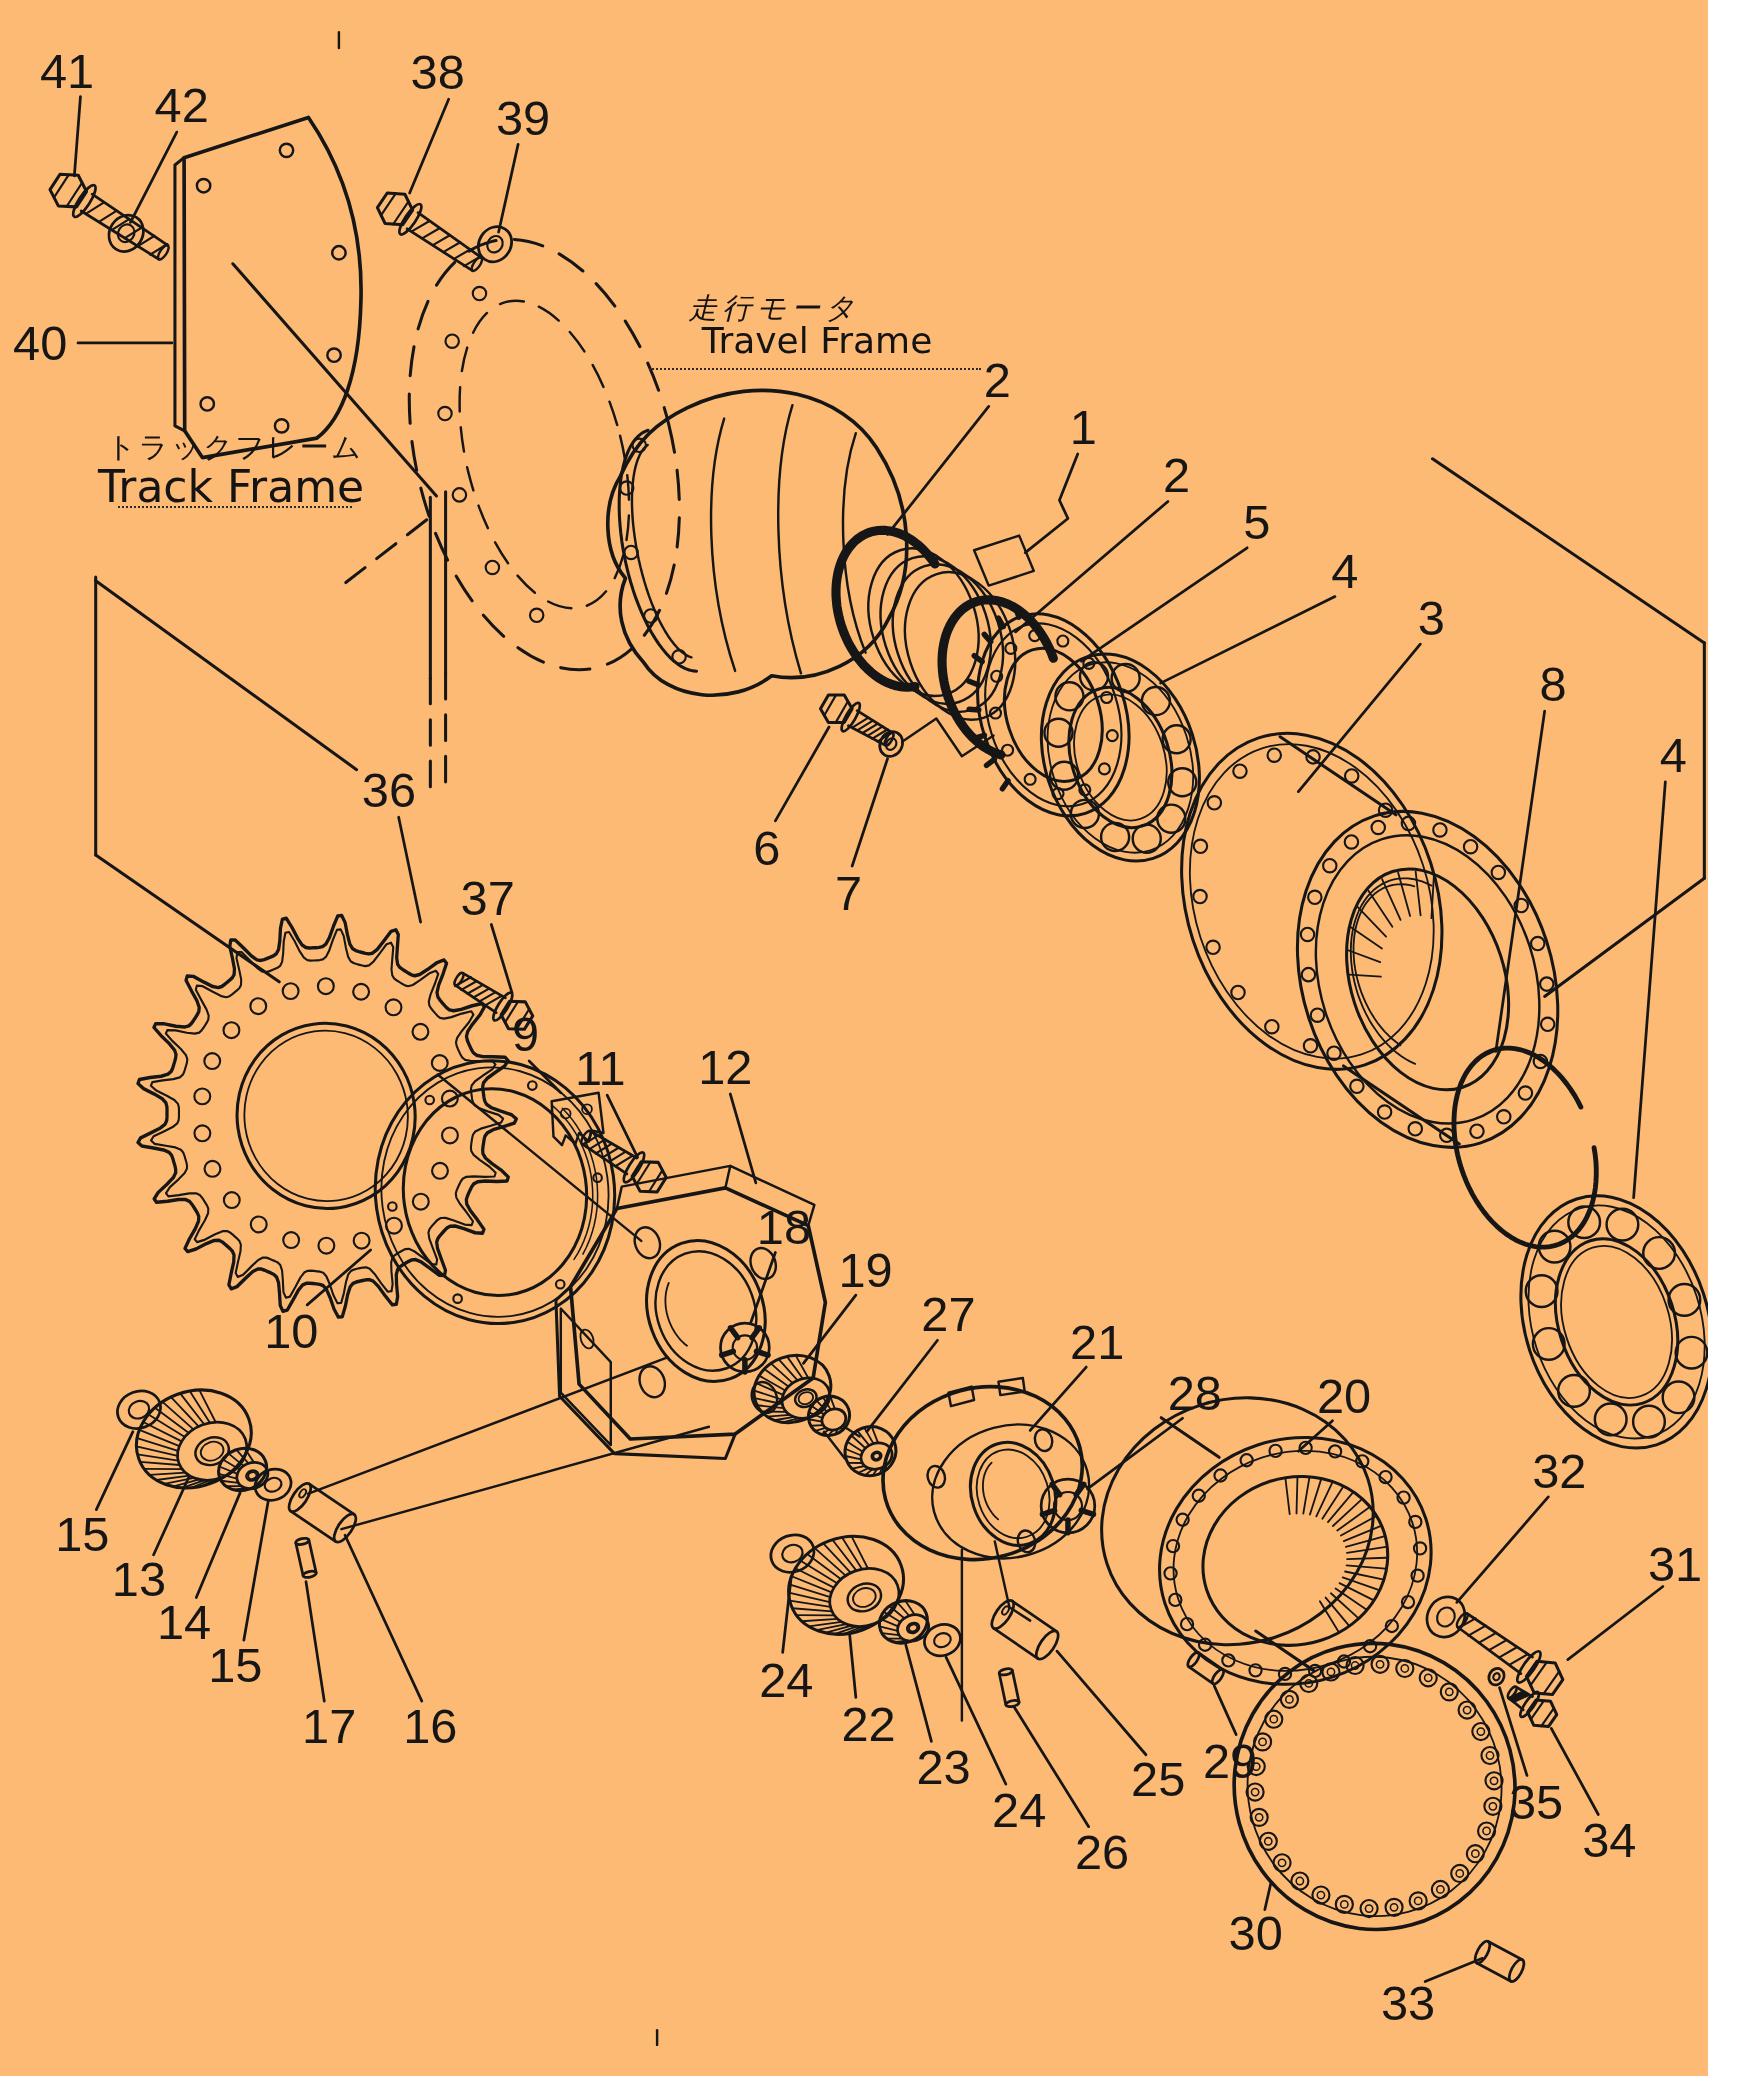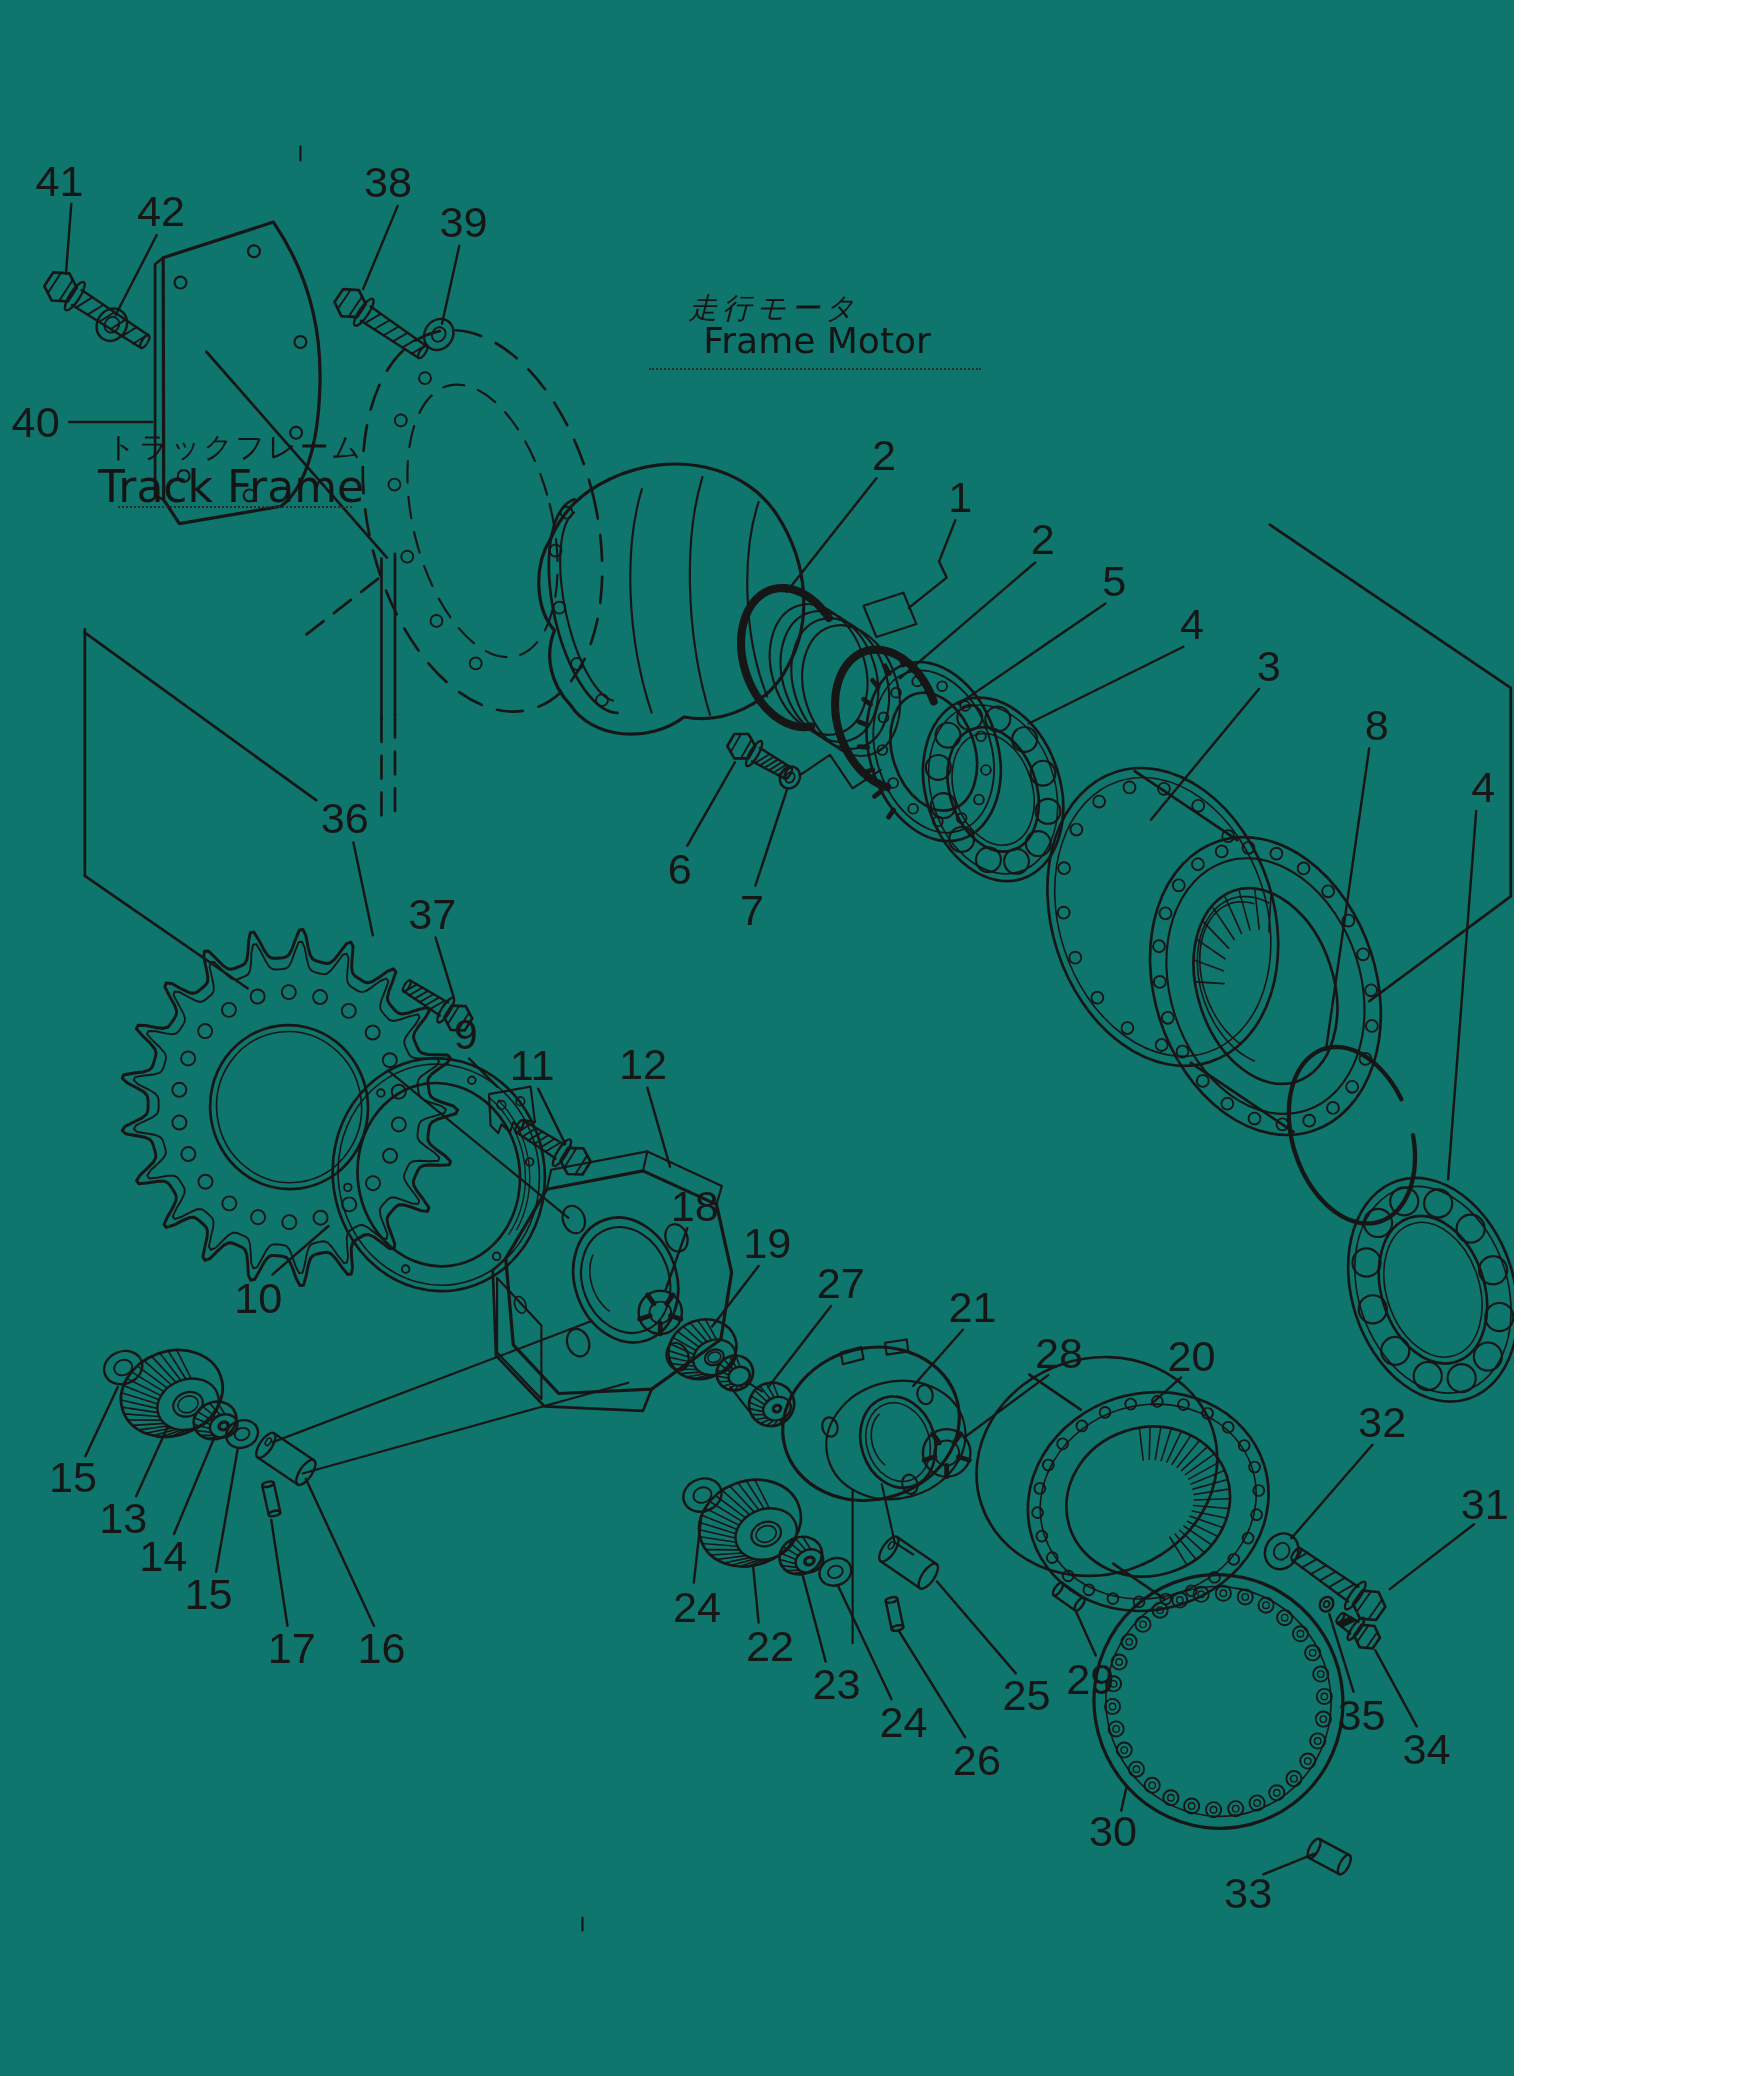--- a/index.html
+++ b/index.html
@@ -1,16 +1,16 @@
 <!DOCTYPE html>
 <html lang="ja" style="font-size:10px"><head>
 <meta charset="utf-8">
 <style>
   html,body{margin:0;padding:0;background:#ffffff;}
-  .page{position:relative;width:1514px;height:2077px;background:#0f766e;overflow:hidden;
+  .page{position:relative;width:1708px;height:2077px;background:#fdba74;overflow:hidden;
         font-family:"Liberation Sans","DejaVu Sans",sans-serif;color:#121212;}
   .page svg{position:absolute;left:0;top:0;width:100%;height:100%;}
   .anno{position:absolute;transform:translateX(-50%);white-space:nowrap;color:#141414;
         font-family:"DejaVu Sans","Liberation Sans",sans-serif;}
   .anno-ja-tm{left:774px;top:289px;font-size:29px;letter-spacing:5px;font-style:italic;}
   .anno-en-tm{left:817px;top:320px;font-size:36px;}
   .anno-ja-tf{left:235px;top:428px;font-size:29px;letter-spacing:2.5px;}
   .anno-en-tf{left:231px;top:461px;font-size:44px;}
   .dotline{position:absolute;height:0;border-top:2.5px dotted #2a2a2a;}
   .dot-tm{left:649px;top:368px;width:332px;}
@@ -793,20 +793,20 @@
         <polyline points="2622,2926 2545,2785" stroke="#161616" fill="none" stroke-width="4.5" stroke-linecap="round" stroke-linejoin="round"></polyline>
         <text x="2640" y="2996" text-anchor="middle" font-family="&quot;Liberation Sans&quot;,&quot;DejaVu Sans&quot;,sans-serif" font-size="80" fill="#161616">34</text>
         <polyline points="2540,2405 2390,2578" stroke="#161616" fill="none" stroke-width="4.5" stroke-linecap="round" stroke-linejoin="round"></polyline>
         <text x="2558" y="2390" text-anchor="middle" font-family="&quot;Liberation Sans&quot;,&quot;DejaVu Sans&quot;,sans-serif" font-size="80" fill="#161616">32</text>
         <polyline points="2728,2552 2572,2672" stroke="#161616" fill="none" stroke-width="4.5" stroke-linecap="round" stroke-linejoin="round"></polyline>
         <text x="2748" y="2543" text-anchor="middle" font-family="&quot;Liberation Sans&quot;,&quot;DejaVu Sans&quot;,sans-serif" font-size="80" fill="#161616">31</text>
       </g>
   </svg>
 
   <div class="anno anno-ja-tm">走行モータ</div>
-  <div class="anno anno-en-tm">Frame Motor</div>
+  <div class="anno anno-en-tm">Travel Frame</div>
   <div class="dotline dot-tm"></div>
 
   <div class="anno anno-ja-tf">トラックフレーム</div>
   <div class="anno anno-en-tf">Track Frame</div>
   <div class="dotline dot-tf"></div>
 </div>
 
 
 </body></html>

